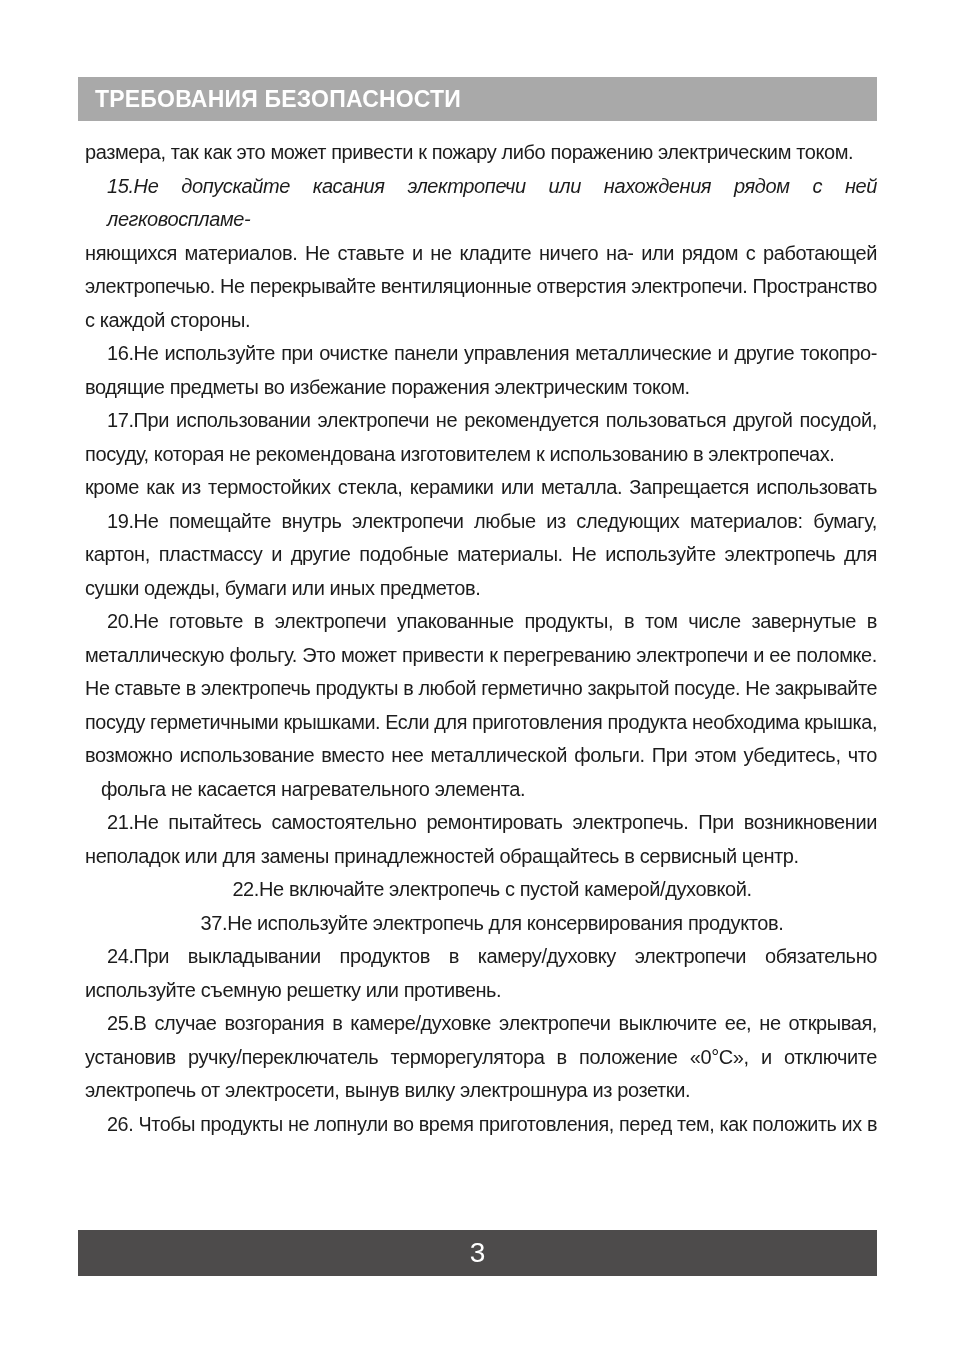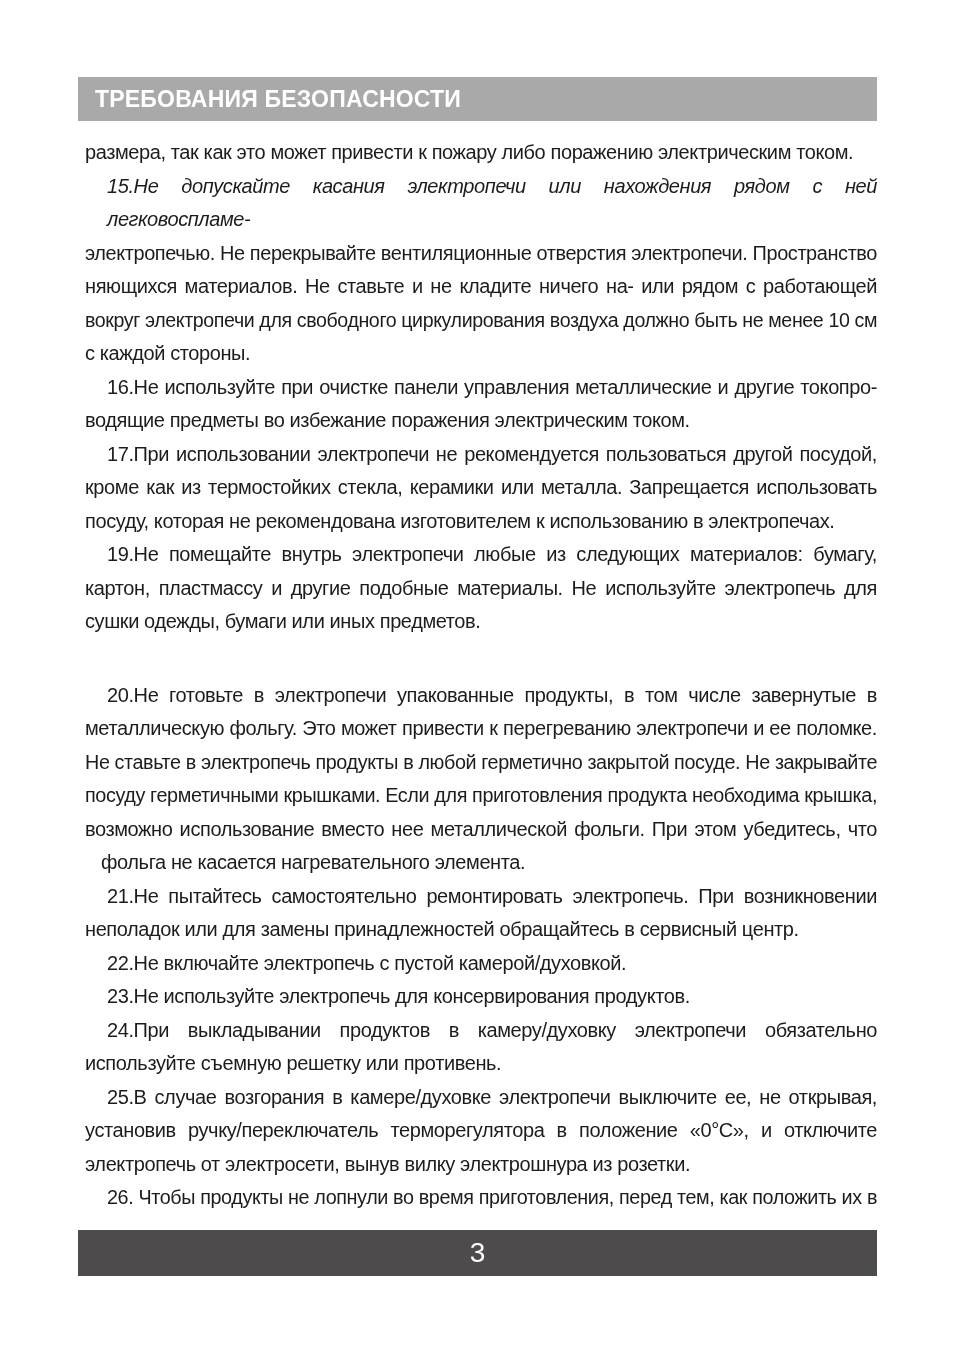--- a/index.html
+++ b/index.html
@@ -35,21 +35,21 @@
   .doc-body{
     position:absolute;left:85px;top:136px;width:792px;
     color:var(--text);
     font-size:20px;
     line-height:33.5px;
     letter-spacing:-0.4px;
     text-align:left;
   }
   .para{margin:0;}
   .line{min-height:33.5px;}
-  .line.indent{padding-left:22px;}
+  .line.indent{padding-left:22px;text-align:center;}
   .footer-bar{
     position:absolute;left:78px;top:1230px;width:799px;height:46px;
     background:var(--footer-bg);
     display:flex;align-items:center;justify-content:center;
   }
   .footer-bar .pagenum{
     color:var(--footer-fg);
     font-size:28px;
     line-height:46px;
   }
@@ -62,56 +62,55 @@
   <div class="header-bar">
     <span class="title">ТРЕБОВАНИЯ БЕЗОПАСНОСТИ</span>
   </div>
 
   <div class="doc-body">
       <div class="para">
         <div class="line" style="white-space: nowrap;"><span>размера, так как это может привести к пожару либо поражению электрическим током.</span></div>
       </div>
       <div class="para">
         <div class="line indent" style="white-space: normal; text-align: justify; text-align-last: justify; font-style: italic;"><span>15.Не допускайте касания электропечи или нахождения рядом с ней легковоспламе-</span></div>
+        <div class="line" style="white-space: normal; text-align: justify; text-align-last: justify;"><span>няющихся материалов. Не ставьте и не кладите ничего на- или рядом с работающей</span></div>
         <div class="line" style="white-space: nowrap;"><span style="display: inline-block; transform-origin: 0px 50%; transform: scaleX(0.995894);">электропечью. Не перекрывайте вентиляционные отверстия электропечи. Пространство</span></div>
-        <div class="line" style="white-space: normal; text-align: justify; text-align-last: justify;"><span>няющихся материалов. Не ставьте и не кладите ничего на- или рядом с работающей</span></div>
-        <div class="line" style="white-space: nowrap;"><span style="display: inline-block; transform-origin: 0px 50%; transform: scaleX(0.980539);">вокруг электропечи для свободного циркулирования воздуха должно быть не менее 10 см</span></div>
         <div class="line" style="white-space: nowrap;"><span>с каждой стороны.</span></div>
       </div>
       <div class="para">
         <div class="line indent" style="white-space: normal; text-align: justify; text-align-last: justify;"><span>16.Не используйте при очистке панели управления металлические и другие токопро-</span></div>
         <div class="line" style="white-space: nowrap;"><span>водящие предметы во избежание поражения электрическим током.</span></div>
       </div>
       <div class="para">
         <div class="line indent" style="white-space: normal; text-align: justify; text-align-last: justify;"><span>17.При использовании электропечи не рекомендуется пользоваться другой посудой,</span></div>
+        <div class="line" style="white-space: nowrap;"><span>посуду, которая не рекомендована изготовителем к использованию в электропечах.</span></div>
         <div class="line" style="white-space: normal; text-align: justify; text-align-last: justify;"><span>кроме как из термостойких стекла, керамики или металла. Запрещается использовать</span></div>
-        <div class="line" style="white-space: nowrap;"><span>посуду, которая не рекомендована изготовителем к использованию в электропечах.</span></div>
       </div>
       <div class="para">
         <div class="line indent" style="white-space: normal; text-align: justify; text-align-last: justify;"><span>19.Не помещайте внутрь электропечи любые из следующих материалов: бумагу,</span></div>
         <div class="line" style="white-space: normal; text-align: justify; text-align-last: justify;"><span>картон, пластмассу и другие подобные материалы. Не используйте электропечь для</span></div>
         <div class="line" style="white-space: nowrap;"><span>сушки одежды, бумаги или иных предметов.</span></div>
       </div>
       <div class="para">
-        <div class="line indent" style="white-space: normal; text-align: justify; text-align-last: justify; margin-top: 40px;"><span>20.Не готовьте в электропечи упакованные продукты, в том числе завернутые в</span></div>
+        <div class="line indent" style="white-space: normal; text-align: justify; text-align-last: justify;"><span>20.Не готовьте в электропечи упакованные продукты, в том числе завернутые в</span></div>
         <div class="line" style="white-space: normal; text-align: justify; text-align-last: justify;"><span>металлическую фольгу. Это может привести к перегреванию электропечи и ее поломке.</span></div>
         <div class="line" style="white-space: nowrap;"><span style="display: inline-block; transform-origin: 0px 50%; transform: scaleX(0.988571);">Не ставьте в электропечь продукты в любой герметично закрытой посуде. Не закрывайте</span></div>
         <div class="line" style="white-space: nowrap;"><span style="display: inline-block; transform-origin: 0px 50%; transform: scaleX(0.9906);">посуду герметичными крышками. Если для приготовления продукта необходима крышка,</span></div>
         <div class="line" style="white-space: normal; text-align: justify; text-align-last: justify;"><span>возможно использование вместо нее металлической фольги. При этом убедитесь, что</span></div>
         <div class="line" style="white-space: nowrap; margin-left: 16px;"><span>фольга не касается нагревательного элемента.</span></div>
       </div>
       <div class="para">
         <div class="line indent" style="white-space: normal; text-align: justify; text-align-last: justify;"><span>21.Не пытайтесь самостоятельно ремонтировать электропечь. При возникновении</span></div>
         <div class="line" style="white-space: nowrap;"><span>неполадок или для замены принадлежностей обращайтесь в сервисный центр.</span></div>
       </div>
       <div class="para">
         <div class="line indent" style="white-space: nowrap;"><span>22.Не включайте электропечь с пустой камерой/духовкой.</span></div>
       </div>
       <div class="para">
-        <div class="line indent" style="white-space: nowrap;"><span>23.Не используйте электропечь для консервирования продуктов.</span></div>
+        <div class="line indent" style="white-space: nowrap;"><span>37.Не используйте электропечь для консервирования продуктов.</span></div>
       </div>
       <div class="para">
         <div class="line indent" style="white-space: normal; text-align: justify; text-align-last: justify;"><span>24.При выкладывании продуктов в камеру/духовку электропечи обязательно</span></div>
         <div class="line" style="white-space: nowrap;"><span>используйте съемную решетку или противень.</span></div>
       </div>
       <div class="para">
         <div class="line indent" style="white-space: normal; text-align: justify; text-align-last: justify;"><span>25.В случае возгорания в камере/духовке электропечи выключите ее, не открывая,</span></div>
         <div class="line" style="white-space: normal; text-align: justify; text-align-last: justify;"><span>установив ручку/переключатель терморегулятора в положение «0°С», и отключите</span></div>
         <div class="line" style="white-space: nowrap;"><span>электропечь от электросети, вынув вилку электрошнура из розетки.</span></div>
       </div>

